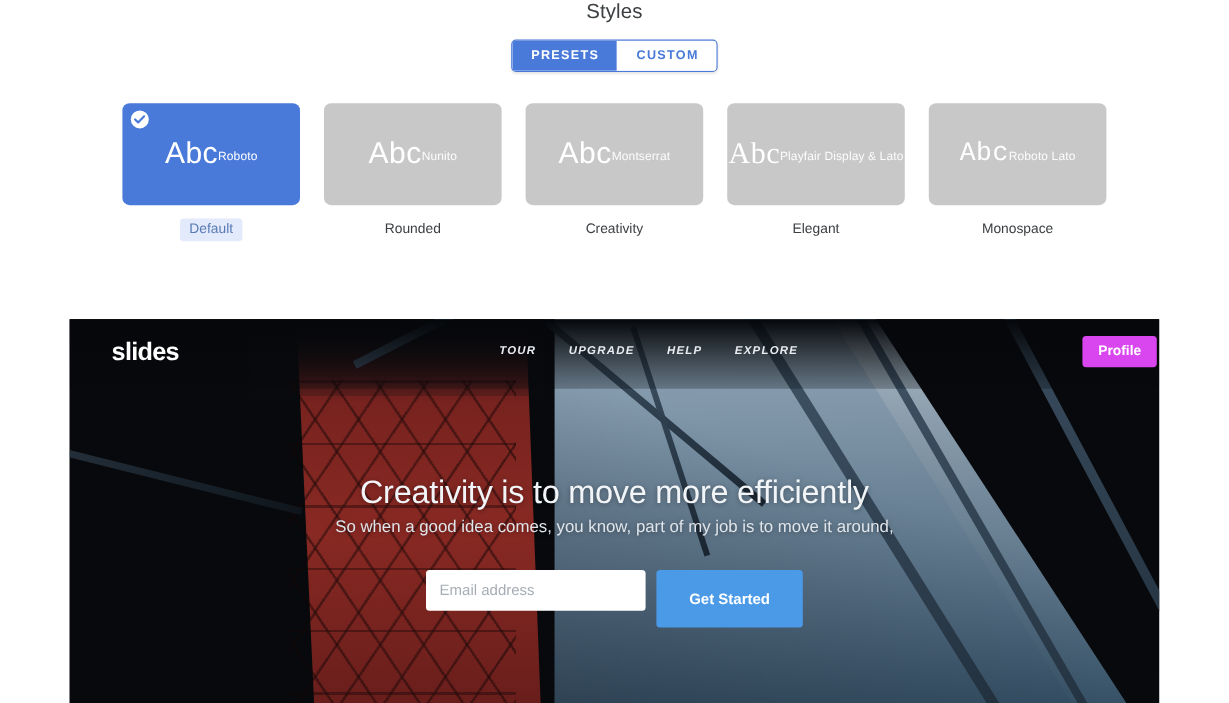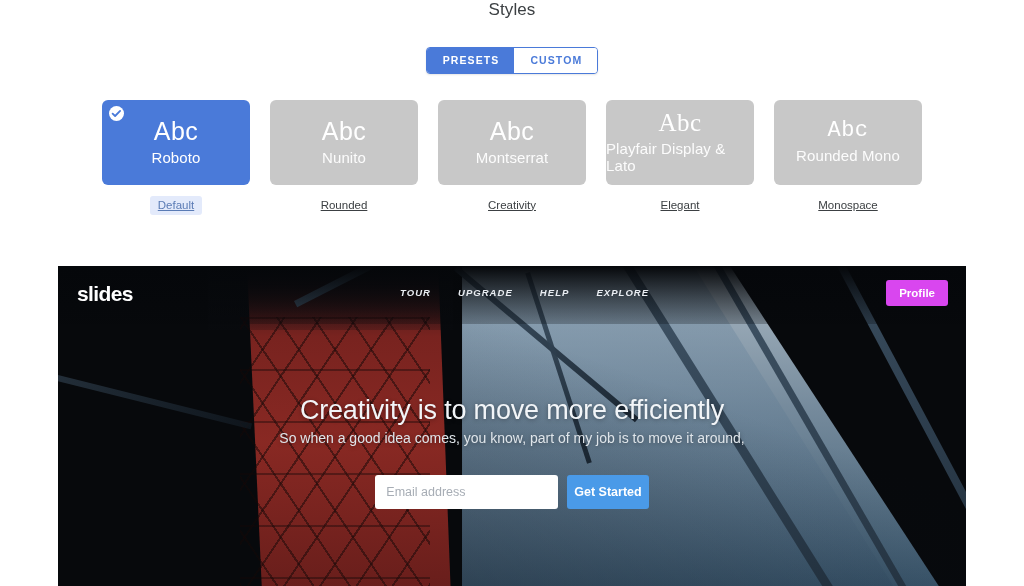--- a/index.html
+++ b/index.html
@@ -16,21 +16,21 @@
     font-size: 17px;
     color: #3c4043;
     font-weight: 400;
     letter-spacing: .1px;
   }
 
   
   .tab-wrap {
     display: flex;
     justify-content: center;
-    margin-top: 27px;
+    margin-top: 13px;
     align-items: flex-end;
   }
   .tabs {
     display: flex;
     border: 1px solid #4a7ad9;
     border-radius: 4px;
     overflow: hidden;
     box-shadow: 0 1px 2px rgba(0,0,0,.10);
     background: #fff;
   }
@@ -59,37 +59,37 @@
     flex-direction: column;
     align-items: center;
   }
   .card {
     position: relative;
     width: 148px;
     height: 85px;
     border-radius: 6px;
     background: #c8c8c8;
     display: flex;
-    flex-direction: column;
+    flex-direction: row;
     align-items: center;
     justify-content: center;
     cursor: pointer;
   }
   .card.selected { background: #4a7ad9; }
   .card .abc {
     font-size: 25px;
     line-height: 1;
     color: #ffffff;
     font-weight: 300;
     letter-spacing: .4px;
   }
   .card .abc.serif { font-family: "Liberation Serif", serif; font-weight: 400; }
   .card .abc.mono  { font-family: "Liberation Mono", monospace; font-size: 22px; }
   .card .fontname {
-    font-size: 15px;
+    font-size: 10px;
     color: #ffffff;
     margin-top: 5px;
     opacity: .95;
     letter-spacing: .1px;
   }
   .card.selected .fontname { opacity: 1; }
   .check {
     position: absolute;
     top: 6px; left: 7px;
     width: 15px; height: 15px;
@@ -100,21 +100,20 @@
     justify-content: center;
   }
   .check svg { display:block; }
   .card-label {
     margin-top: 11px;
     font-size: 11.5px;
     color: #3c4043;
     line-height: 1;
     padding: 4px 8px;
     border-radius: 3px;
-    text-decoration: underline;
   }
   .card-label.badge {
     background: #e3eafb;
     color: #5a7bb5;
   }
 
   
   .preview {
     position: absolute;
     left: 58px; top: 266px;
@@ -189,21 +188,21 @@
   .beam.b5 { left: 44%; top: 0%;   width: 26%; height: 6px;  transform: rotate(40deg); }
   .beam.b6 { left: 52%; top: 2%;   width: 22%; height: 5px;  transform: rotate(72deg); }
   .beam.b7 { left: 0%;  top: 34%;  width: 22%; height: 6px;  transform: rotate(14deg); opacity:.5;}
   .topdark {
     position:absolute; left:0; top:0; width:100%; height:18%;
     background: linear-gradient(180deg,#05070a 0%, rgba(5,7,10,.25) 100%);
   }
 
   
   .pv-nav {
-    position: absolute; left:0; top:0;
+    position: absolute; left:16px; top:0;
     width:100%; height: 54px;
     display:flex; align-items:center;
     padding: 0 18px 0 19px;
     z-index: 5;
   }
   .logo {
     color:#ffffff;
     font-size: 21px;
     font-weight: 700;
     letter-spacing: -.6px;
@@ -273,26 +272,26 @@
     border-radius: 3px;
     background:#ffffff;
     padding: 0 11px;
     font-size: 12.5px;
     color:#3c4043;
     font-family: inherit;
     outline:none;
   }
   .email-input::placeholder { color:#a7adb5; }
   .cta-btn {
-    height: 34px;
+    height: 48px;
     background:#4a9ae8;
     color:#ffffff;
     border:none;
     border-radius: 3px;
-    padding: 0 7px;
+    padding: 0 27px;
     font-size: 12.5px;
     font-weight: 600;
     cursor:pointer;
     font-family: inherit;
   }
 </style>
 </head>
 <body>
 
 <div class="page-title">Styles</div>
@@ -339,21 +338,21 @@
     <div class="card">
       <span class="abc serif">Abc</span>
       <span class="fontname">Playfair Display &amp; Lato</span>
     </div>
     <div class="card-label">Elegant</div>
   </div>
 
   <div class="card-col">
     <div class="card">
       <span class="abc mono">Abc</span>
-      <span class="fontname">Rounded Mono</span>
+      <span class="fontname">Roboto Lato</span>
     </div>
     <div class="card-label">Monospace</div>
   </div>
 
 </div>
 
 <div class="preview">
 
   <div class="bg-base"></div>
   <div class="wedge"></div>

